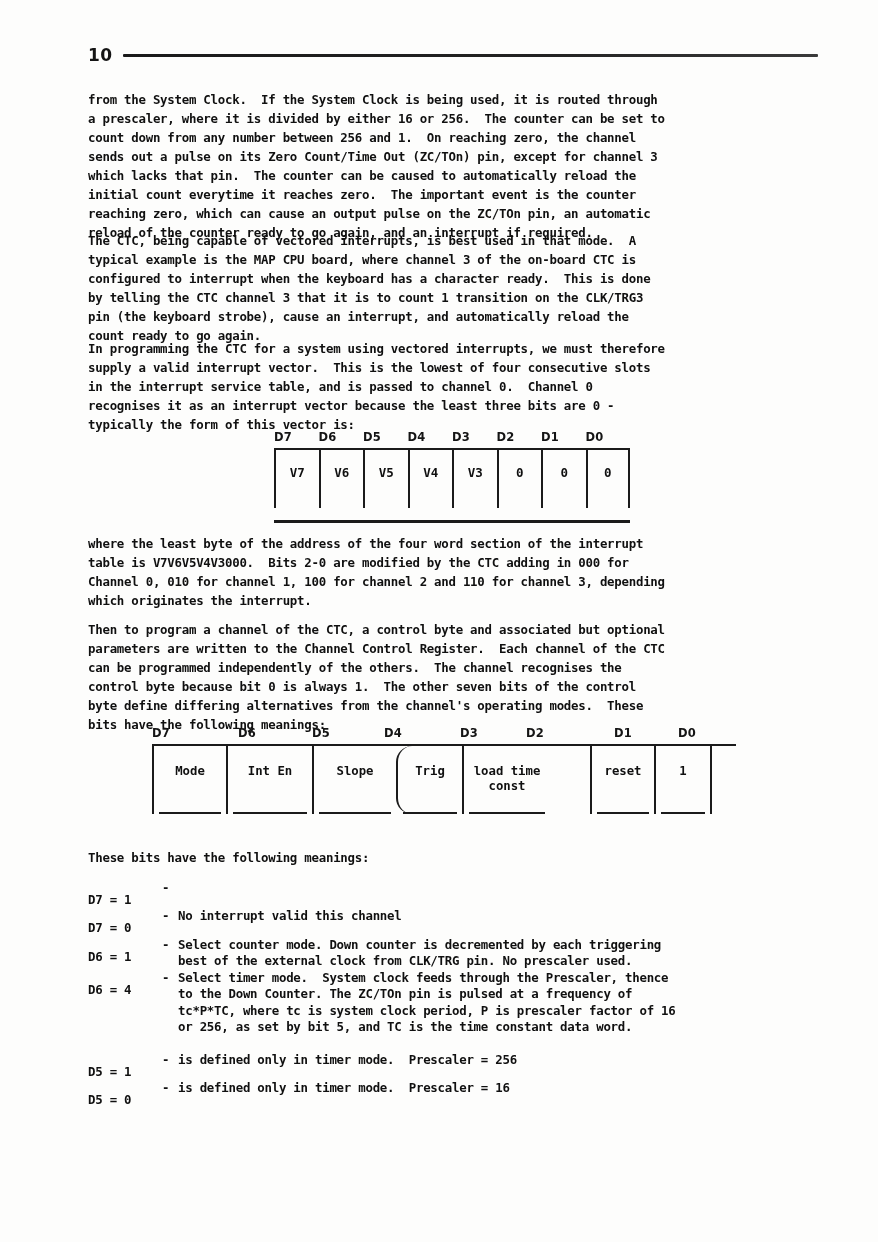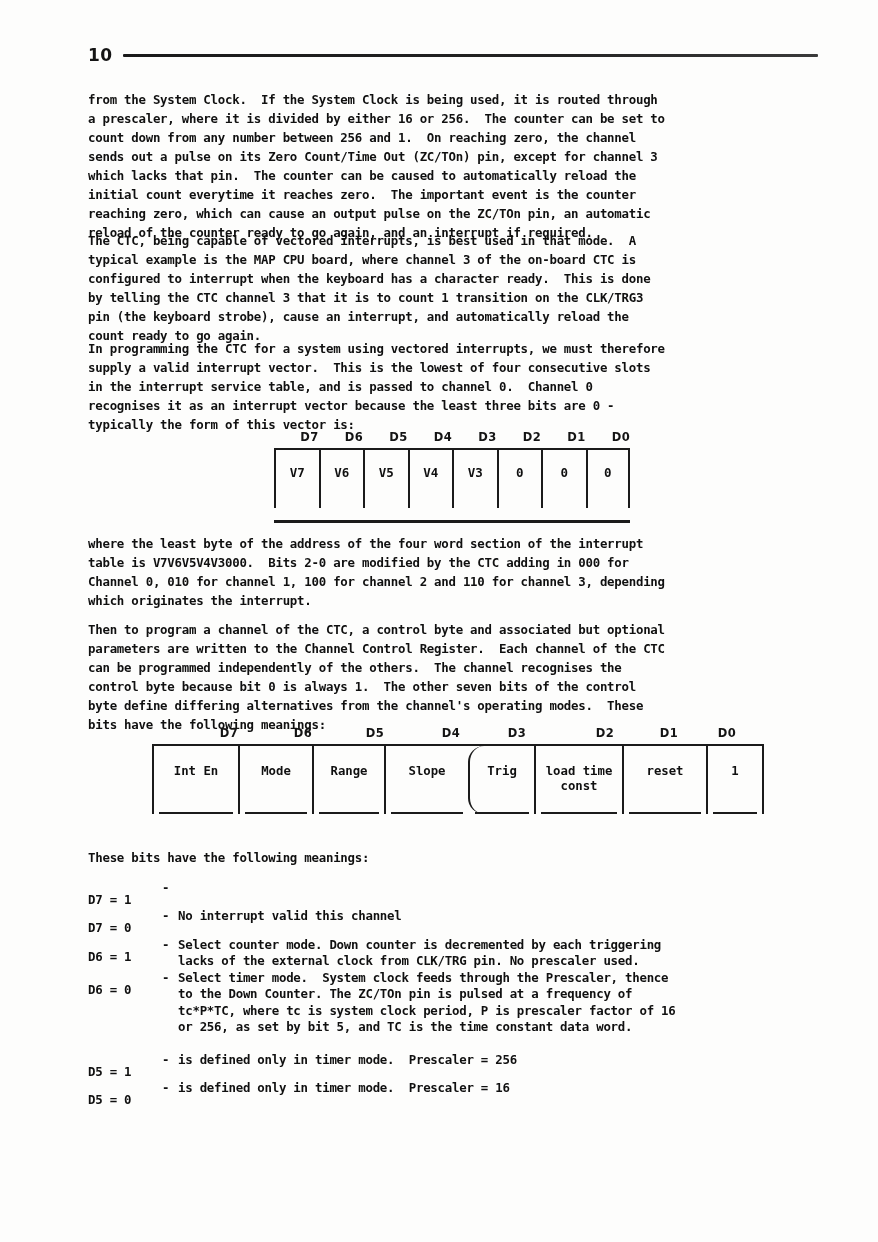--- a/index.html
+++ b/index.html
@@ -110,21 +110,21 @@
   }
   .bt-headers {
     display: flex;
     margin-bottom: 4px;
   }
   .bt-headers .bh {
     font-family: "DejaVu Sans", "Liberation Sans", sans-serif;
     font-weight: bold;
     font-size: 11.5px;
     color: #141414;
-    text-align: right;
+    text-align: left;
     letter-spacing: 0.3px;
   }
   .bt-cells {
     display: flex;
     position: relative;
   }
   .bt-cells .bc {
     box-sizing: border-box;
     border-left: 2px solid #1b1b1b;
     display: flex;
@@ -265,28 +265,27 @@
       <span class="bh" style="width: 86px;">D7</span>
       <span class="bh" style="width: 74px;">D6</span>
       <span class="bh" style="width: 72px;">D5</span>
       <span class="bh" style="width: 76px;">D4</span>
       <span class="bh" style="width: 66px;">D3</span>
       <span class="bh" style="width: 88px;">D2</span>
       <span class="bh" style="width: 64px;">D1</span>
       <span class="bh" style="width: 58px;">D0</span>
     </div>
     <div class="bt-cells">
+      <span class="bc" style="width: 74px;">Mode<i class="seg"></i></span>
       <span class="bc" style="width: 86px;">Int En<i class="seg"></i></span>
-      <span class="bc" style="width: 74px;">Mode<i class="seg"></i></span>
-      <span class="bc" style="width: 72px;">Range<i class="seg"></i></span>
       <span class="bc" style="width: 84px;">Slope<i class="seg"></i></span>
       <span class="bc" style="width: 66px; border-radius: 16px;">Trig<i class="seg"></i></span>
       <span class="bc" style="width: 88px;">load time
 const<i class="seg"></i></span>
-      <span class="bc" style="width: 84px;">reset<i class="seg"></i></span>
+      <span class="bc" style="width: 64px; margin-left: 40px;">reset<i class="seg"></i></span>
       <span class="bc" style="width: 58px;">1<i class="seg"></i></span>
     </div>
   </div>
 
   <div class="col" id="para-6">
     <p class="para">These bits have the following meanings:</p>
   </div>
 
   <div class="deflist" id="def-d7">
     <div class="defrow">
@@ -298,24 +297,24 @@
       <span class="dash">-</span>
       <span class="txt">No interrupt valid this channel</span>
     </div>
   </div>
 
   <div class="deflist" id="def-d6">
     <div class="defrow">
       <span class="key">D6 = 1</span>
       <span class="dash">-</span>
       <span class="txt">Select counter mode. Down counter is decremented by each triggering
-lacks of the external clock from CLK/TRG pin. No prescaler used.</span>
-    </div>
-    <div class="defrow">
-      <span class="key">D6 = 0</span>
+best of the external clock from CLK/TRG pin. No prescaler used.</span>
+    </div>
+    <div class="defrow">
+      <span class="key">D6 = 4</span>
       <span class="dash">-</span>
       <span class="txt">Select timer mode.  System clock feeds through the Prescaler, thence
 to the Down Counter. The ZC/TOn pin is pulsed at a frequency of
 tc*P*TC, where tc is system clock period, P is prescaler factor of 16
 or 256, as set by bit 5, and TC is the time constant data word.</span>
     </div>
   </div>
 
   <div class="deflist" id="def-d5">
     <div class="defrow">

